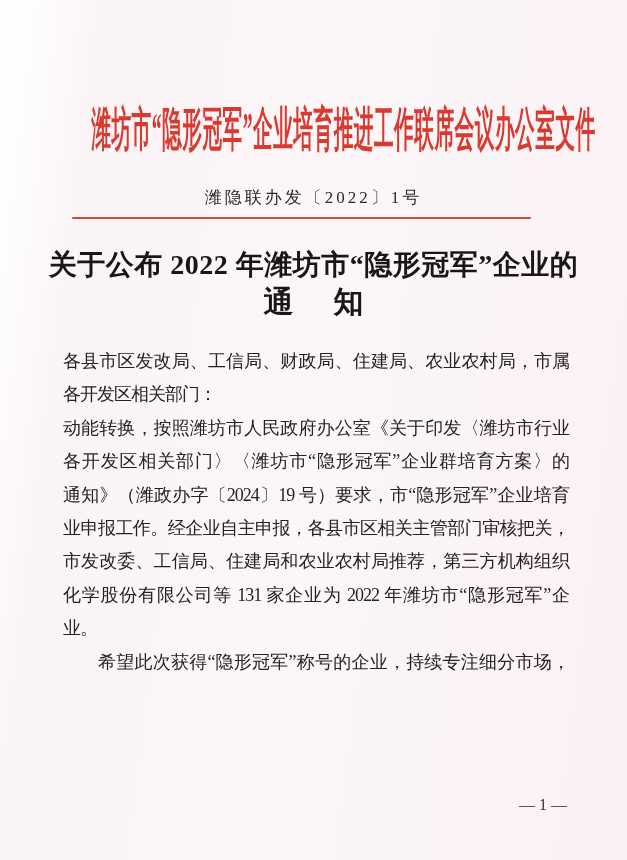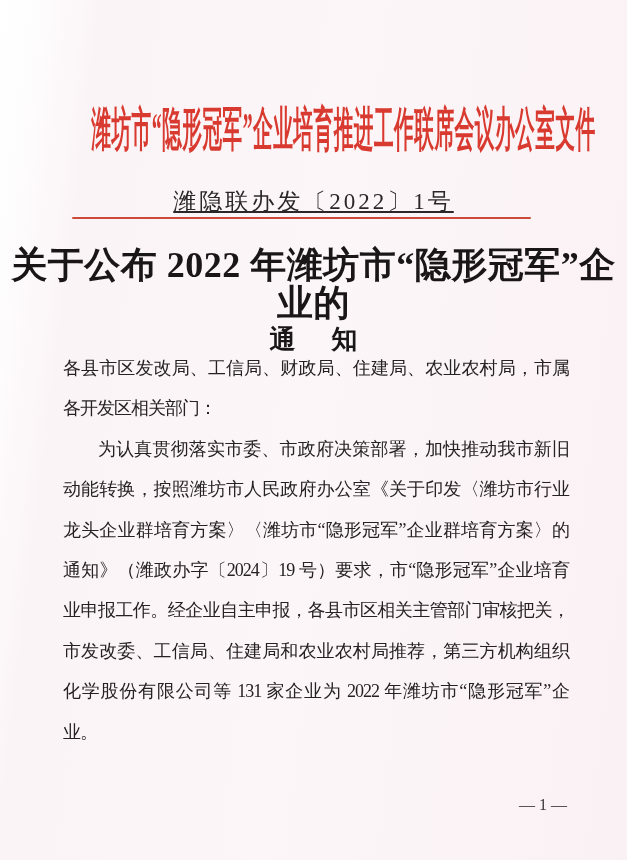--- a/index.html
+++ b/index.html
@@ -18,40 +18,40 @@
     display: flex; justify-content: center; margin-left: 18px;
   }
   .red-header {
     font-size: 47px; line-height: 56px; font-weight: bold;
     color: #d93a30; white-space: nowrap; letter-spacing: 1px;
     transform: scaleX(0.42); transform-origin: center;
   }
   
   .doc-number {
     position: absolute; top: 186px; left: 0; width: 627px;
-    text-align: center; font-size: 23px; letter-spacing: 3px; color: #2b2729; text-decoration: underline;
+    text-align: center; font-size: 17px; letter-spacing: 3px; color: #2b2729;
   }
   
   .red-rule {
     position: absolute; top: 217px; left: 72px; width: 459px; height: 2px;
     background: #cc4a38; border-radius: 1px;
   }
   
   .title-block {
     position: absolute; top: 246px; left: 0; width: 627px;
     text-align: center; font-weight: bold; color: #1a1617;
   }
-  .title-line1 { font-size: 36px; line-height: 38px; letter-spacing: 0.5px; }
-  .title-line2 { font-size: 26px; line-height: 36px; letter-spacing: 5px; padding-left: 5px; }
+  .title-line1 { font-size: 28px; line-height: 38px; letter-spacing: 0.5px; }
+  .title-line2 { font-size: 30px; line-height: 36px; letter-spacing: 5px; padding-left: 5px; }
   
   .body-text {
     position: absolute; top: 345px; left: 63px; width: 506px;
     font-size: 18px; line-height: 33.4px; letter-spacing: -1px; color: #262223;
   }
-  .line { text-align: justify; text-align-last: justify; margin-top: 7px; }
+  .line { text-align: justify; text-align-last: justify; }
   .line.short { text-align-last: left; }
   .line.indent { padding-left: 35px; }
   
   .page-number {
     position: absolute; top: 796px; left: 0; width: 627px;
     box-sizing: border-box; padding-right: 60px; text-align: right;
     font-size: 16px; color: #3a3638;
   }
 </style>
 </head>
@@ -68,25 +68,25 @@
   <div class="red-rule"></div>
 
   <div class="title-block">
     <div class="title-line1">关于公布 2022 年潍坊市“隐形冠军”企业的</div>
     <div class="title-line2">通　知</div>
   </div>
 
   <div class="body-text">
     <div class="line">各县市区发改局、工信局、财政局、住建局、农业农村局，市属</div>
     <div class="line short">各开发区相关部门：</div>
-    <div class="line indent">为认真贯彻落实市委、市政府决策部署，加快推动我市新旧</div>
     <div class="line">动能转换，按照潍坊市人民政府办公室《关于印发〈潍坊市行业</div>
-    <div class="line">龙头企业群培育方案〉〈潍坊市“隐形冠军”企业群培育方案〉的</div>
+    <div class="line">各开发区相关部门〉〈潍坊市“隐形冠军”企业群培育方案〉的</div>
     <div class="line">通知》（潍政办字〔2024〕19 号）要求，市“隐形冠军”企业培育</div>
     <div class="line">业申报工作。经企业自主申报，各县市区相关主管部门审核把关，</div>
     <div class="line">市发改委、工信局、住建局和农业农村局推荐，第三方机构组织</div>
     <div class="line">化学股份有限公司等 131 家企业为 2022 年潍坊市“隐形冠军”企</div>
     <div class="line short">业。</div>
+    <div class="line indent">希望此次获得“隐形冠军”称号的企业，持续专注细分市场，</div>
   </div>
 
   <div class="page-number">— 1 —</div>
 
 </div>
 
 </body></html>

